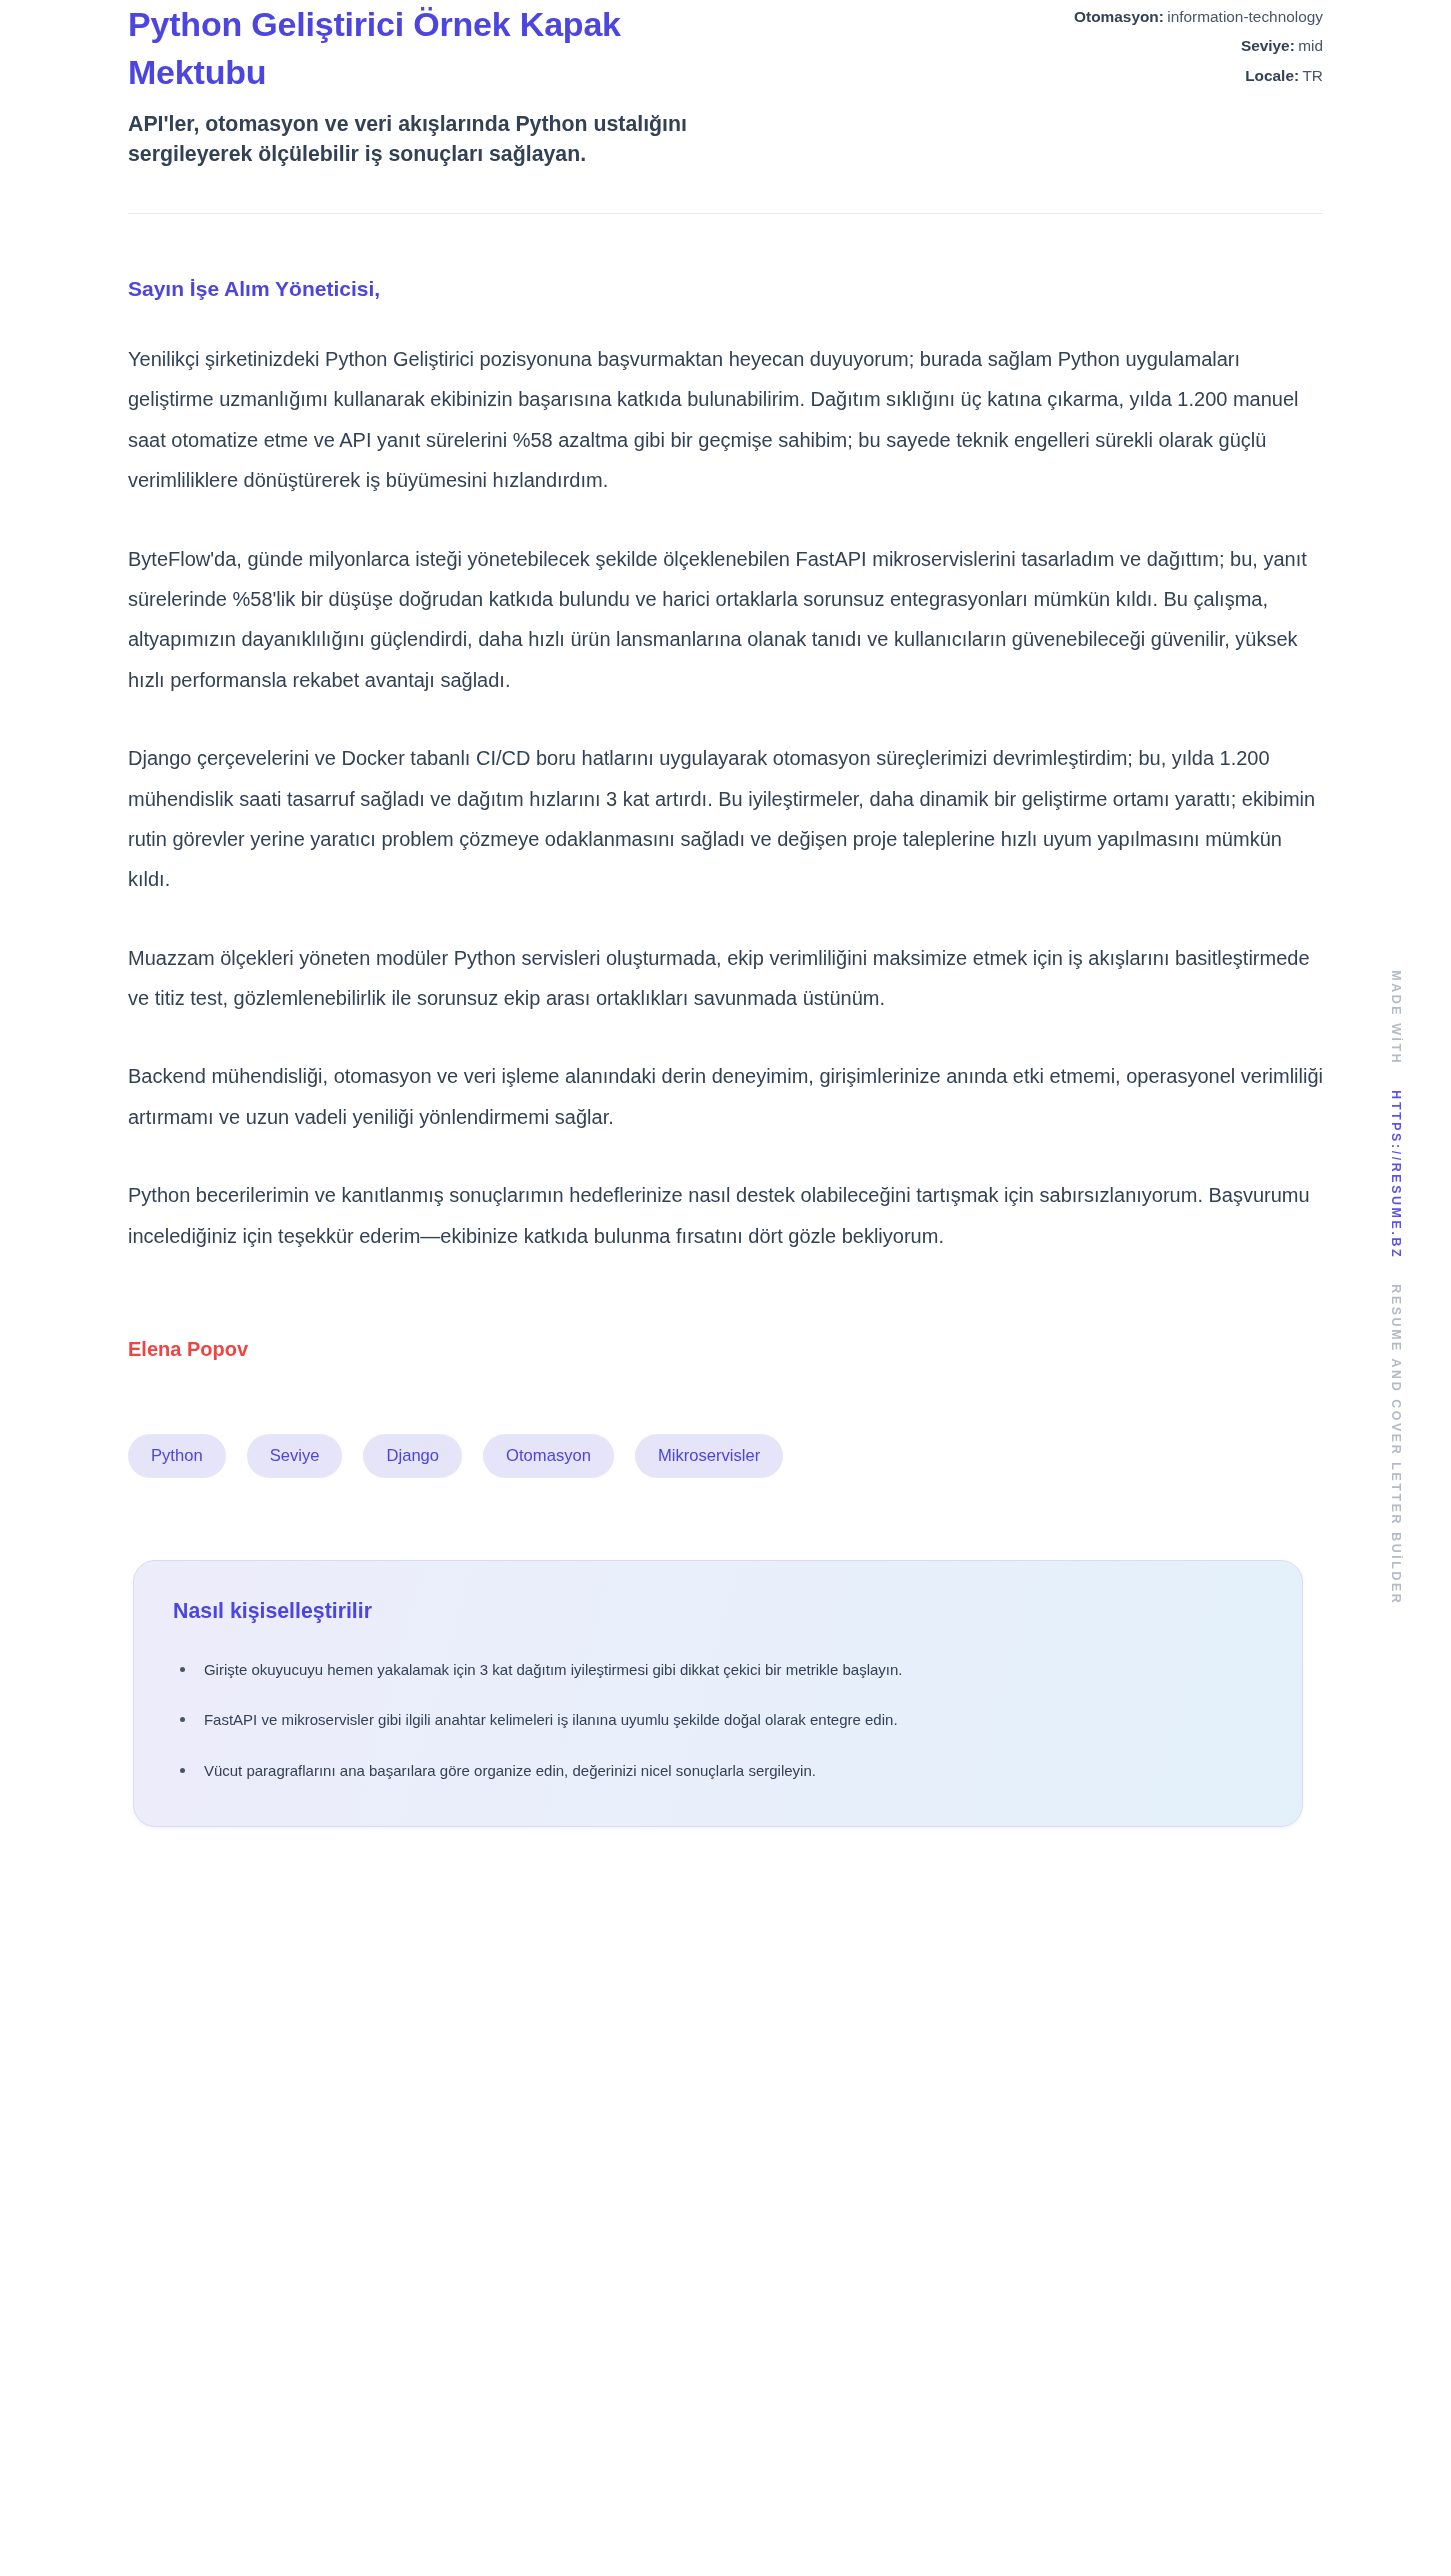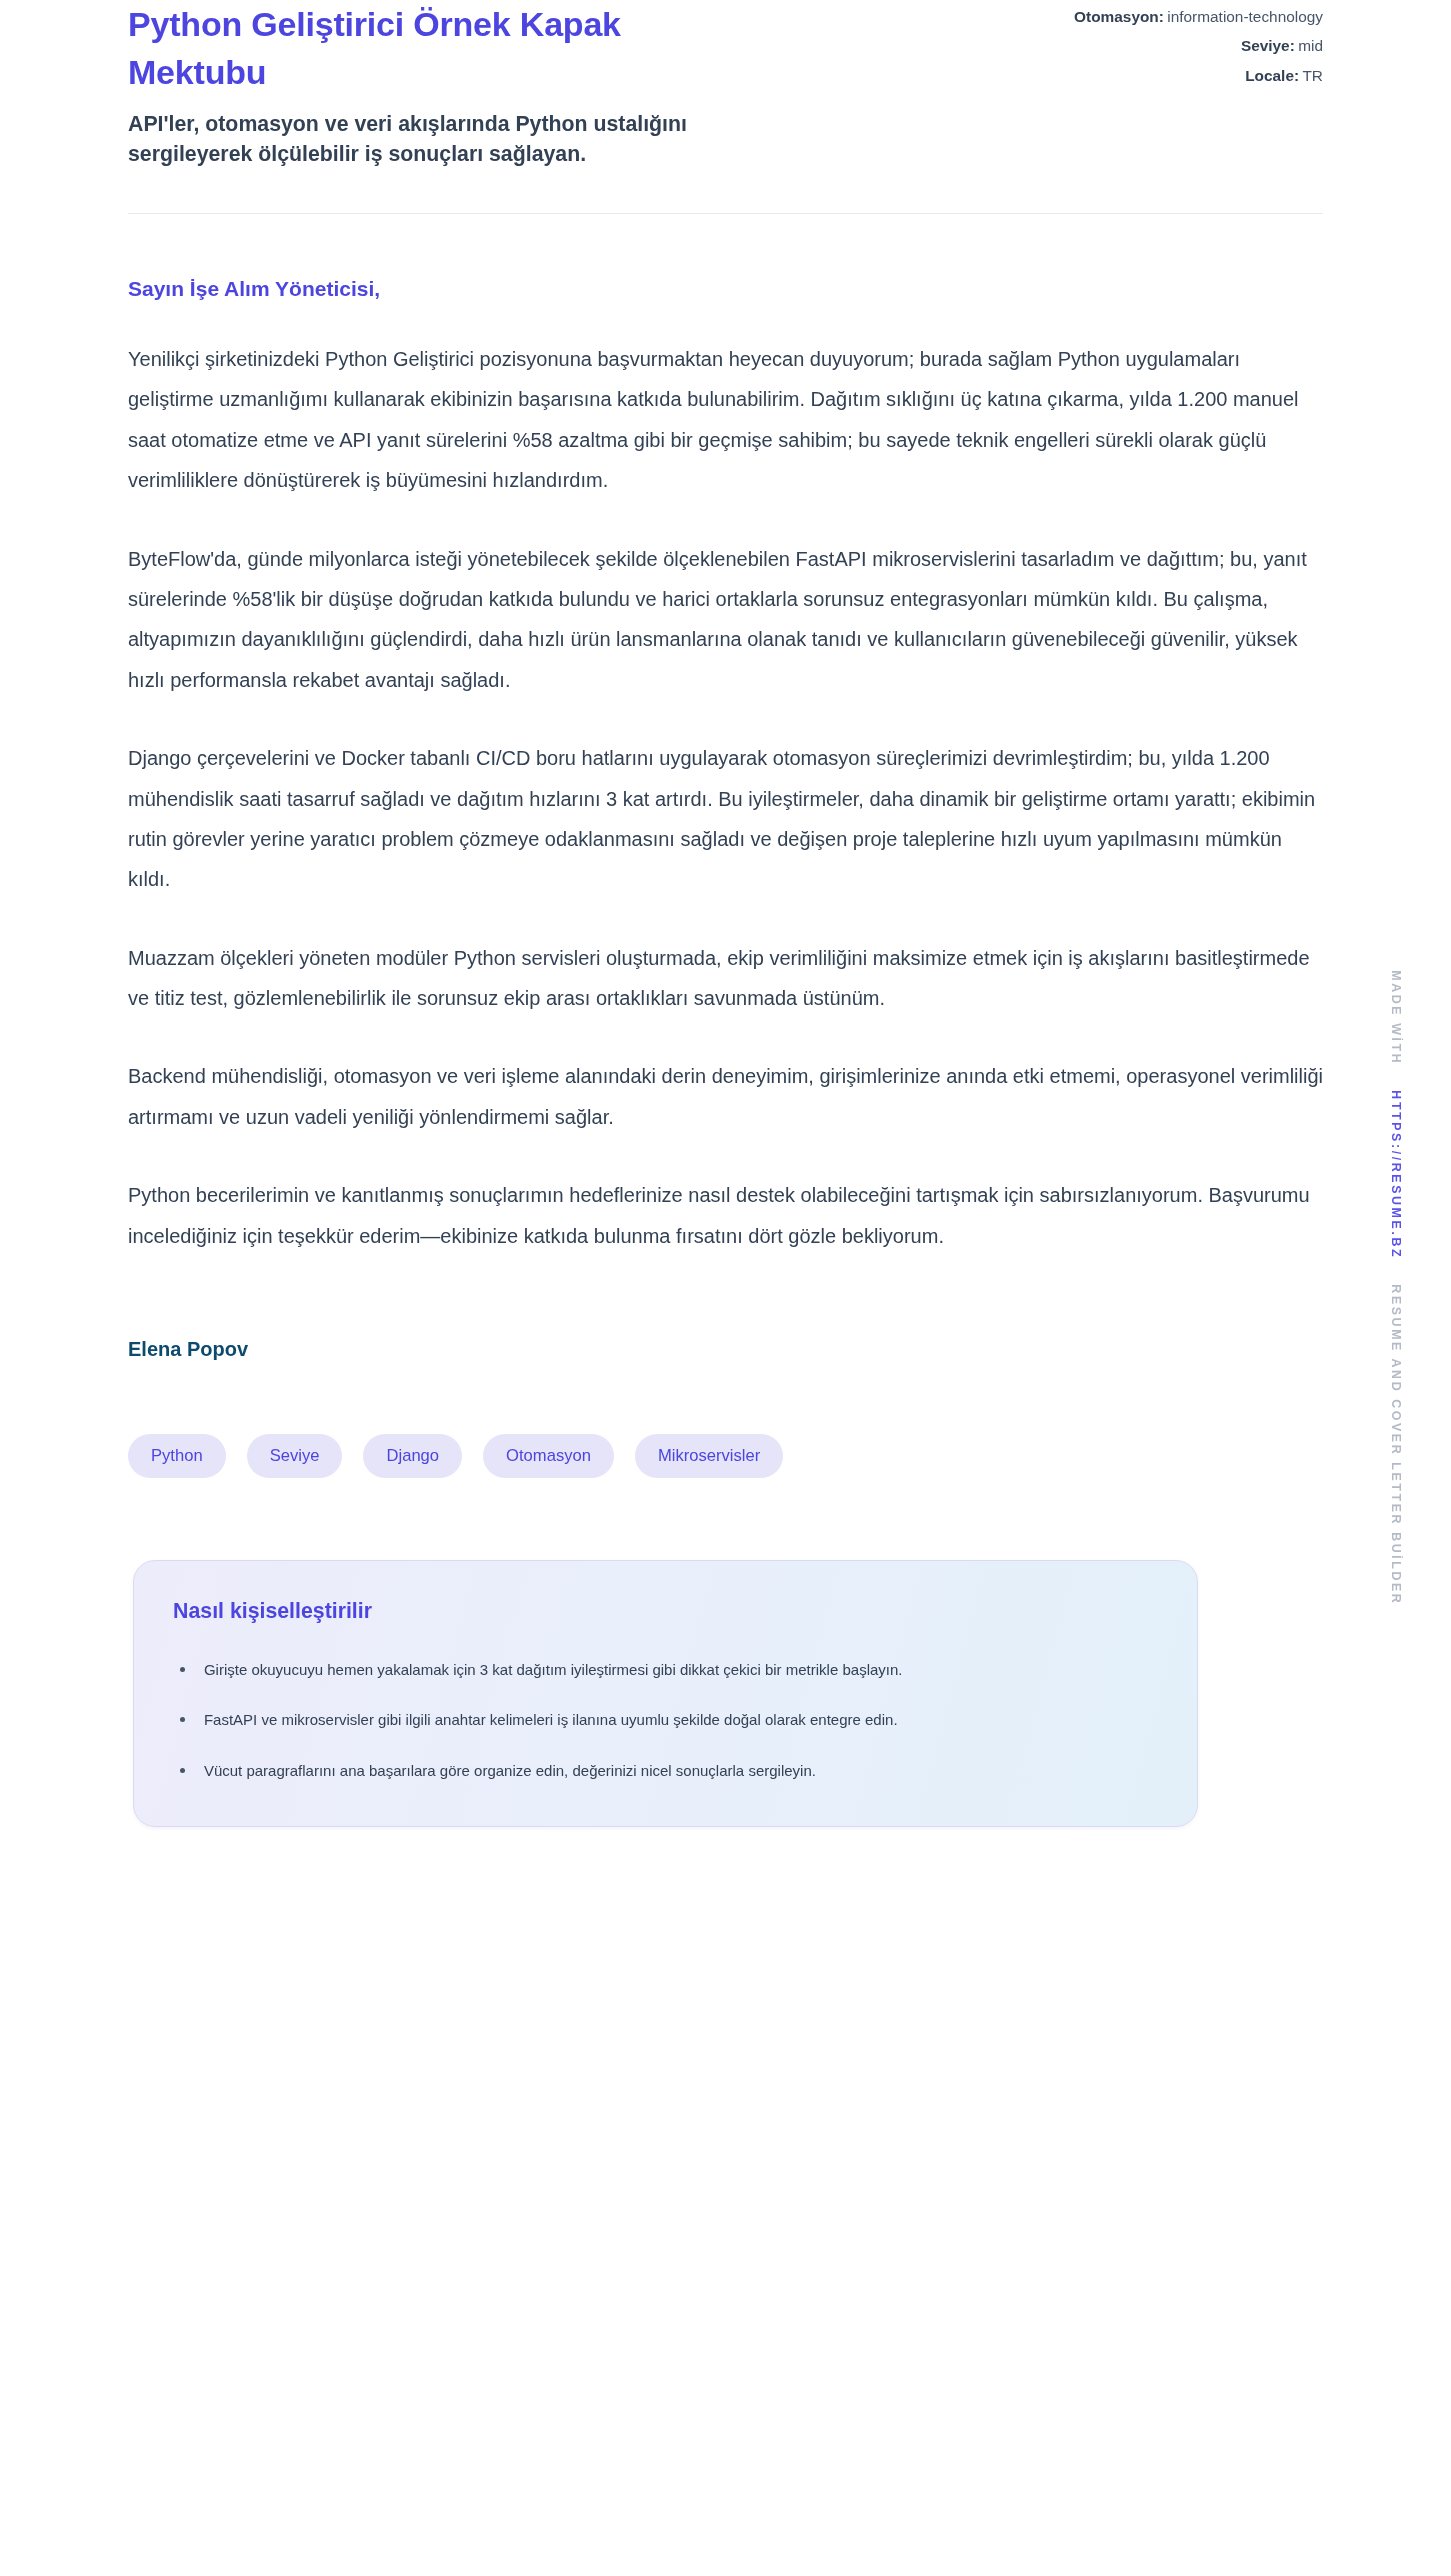--- a/index.html
+++ b/index.html
@@ -65,21 +65,21 @@
     margin-top: 38px;
     font-size: 20px;
     line-height: 2.02;
     color: #334155;
     max-width: 1203px;
   }
   .signature-name {
     margin-top: 82px;
     font-size: 20px;
     font-weight: 700;
-    color: #0c4a6e;
+    color: #ef4444;
   }
   .signature-role {
     margin-top: 17px;
     font-size: 20px;
     color: #475569;
   }
   
   .tags { margin-top: 73px; display: flex; gap: 21px; flex-wrap: wrap; }
   .tag {
     display: inline-block;
@@ -88,21 +88,21 @@
     font-size: 16.6px;
     font-weight: 500;
     padding: 12px 23px;
     border-radius: 853px;
     cursor: pointer;
   }
   
   .tips-box {
     margin-top: 82px;
     margin-left: 5.1px;
-    width: 1065px;
+    width: 1170px;
     border: 1.3px solid #dcdaf2;
     border-radius: 22px;
     background: linear-gradient(105deg, #edecfb 0%, #e9effb 45%, #e3f0fa 100%);
     padding: 38px 39px 41px 39px;
     box-shadow: 0 1.7px 3.4px rgba(120,120,180,0.08);
   }
   .tips-title {
     font-size: 21.3px;
     font-weight: 700;
     color: #4c45e0;

